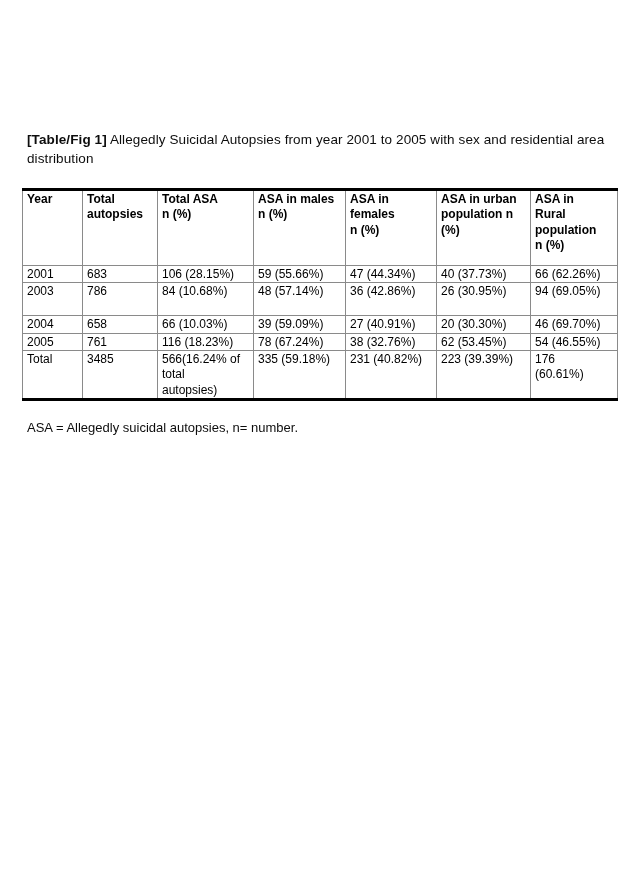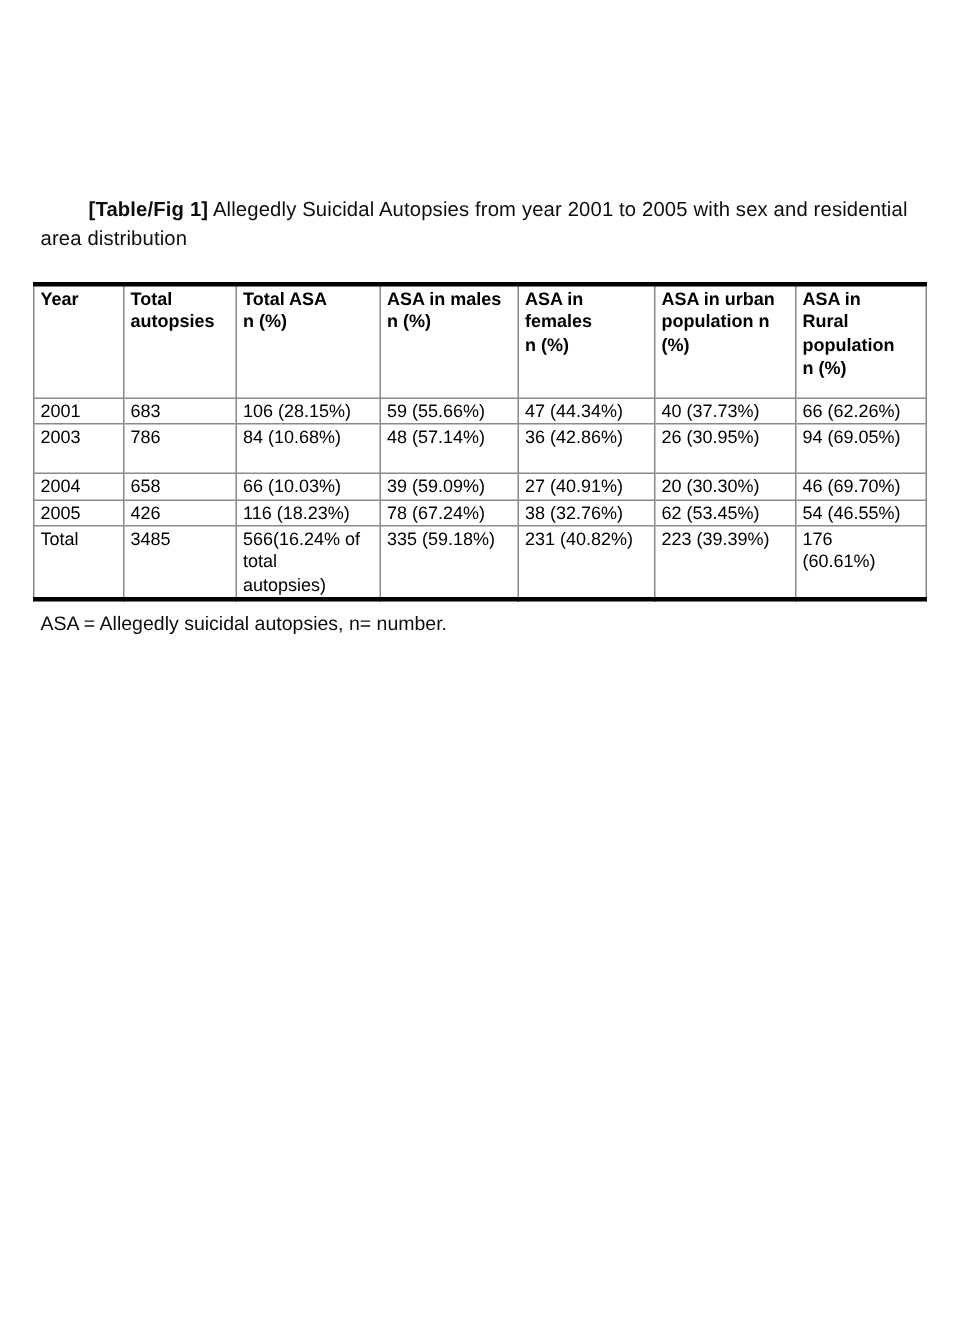--- a/index.html
+++ b/index.html
@@ -25,21 +25,20 @@
     left: 27px;
     top: 131px;
     width: 603px;
     font-size: 13.5px;
     line-height: 1.4;
     color: #0d0d0d;
     letter-spacing: 0.1px;
   }
   .caption .caption-label {
     font-weight: bold;
-    margin-left: 32px;
   }
   table.data-table {
     position: absolute;
     left: 22px;
     top: 188px;
     width: 595px;
     border-collapse: collapse;
     table-layout: fixed;
     font-size: 12px;
     line-height: 1.28;
@@ -64,21 +63,21 @@
   table.data-table thead tr { height: 76px; }
   table.data-table tbody tr:nth-child(1) { height: 16px; }
   table.data-table tbody tr:nth-child(2) { height: 33px; }
   table.data-table tbody tr:nth-child(3) { height: 17px; margin-top: 39px; }
   table.data-table tbody tr:nth-child(4) { height: 17px; }
   table.data-table tbody tr:nth-child(5) { height: 17px; }
   table.data-table tbody tr:nth-child(6) { height: 50px; }
   .footnote {
     position: absolute;
     left: 27px;
-    top: 408px;
+    top: 420px;
     width: 600px;
     font-size: 13px;
     color: #0d0d0d;
   }
 </style>
 </head>
 <body>
 
 <div class="page">
 
@@ -140,21 +139,21 @@
           <td>2004</td>
           <td>658</td>
           <td>66 (10.03%)</td>
           <td>39 (59.09%)</td>
           <td>27 (40.91%)</td>
           <td>20 (30.30%)</td>
           <td>46 (69.70%)</td>
         </tr>
         <tr>
           <td>2005</td>
-          <td>426</td>
+          <td>761</td>
           <td>116 (18.23%)</td>
           <td>78 (67.24%)</td>
           <td>38 (32.76%)</td>
           <td>62 (53.45%)</td>
           <td>54 (46.55%)</td>
         </tr>
         <tr>
           <td>Total</td>
           <td>3485</td>
           <td>566(16.24% of

